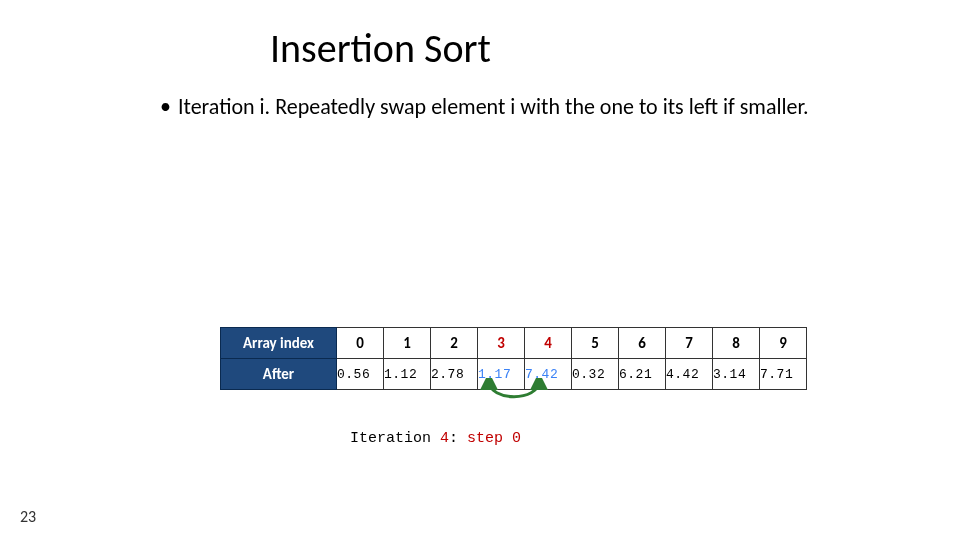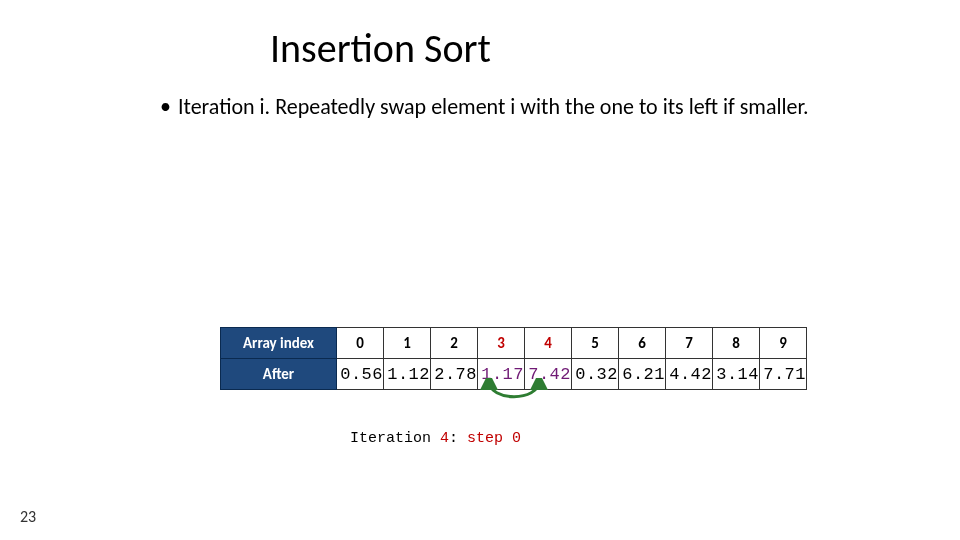--- a/index.html
+++ b/index.html
@@ -75,29 +75,29 @@
     font-size: 15px;
     font-weight: 600;
     text-align: center;
     width: 46px;
     height: 22px;
     padding: 2px 0;
   }
   td.val {
     border: 1px solid #333;
     font-family: "Courier New", monospace;
-    font-size: 17px;
-    text-align: right;
+    font-size: 13px;
+    text-align: left;
     width: 46px;
     height: 22px;
     padding: 2px 0;
     letter-spacing: 0.5px;
   }
   td.hi { color: #c00000; font-weight: 700; }
-  td.dim { color: #701a75; }
+  td.dim { color: #3b82f6; }
   .swap-arrow {
     position: absolute;
     left: 479px;
     top: 378px;
     width: 70px;
     height: 30px;
     pointer-events: none;
   }
   .caption {
     position: absolute;

